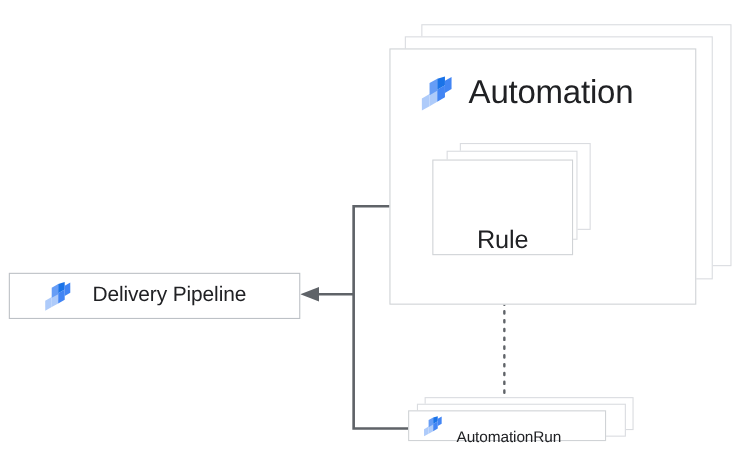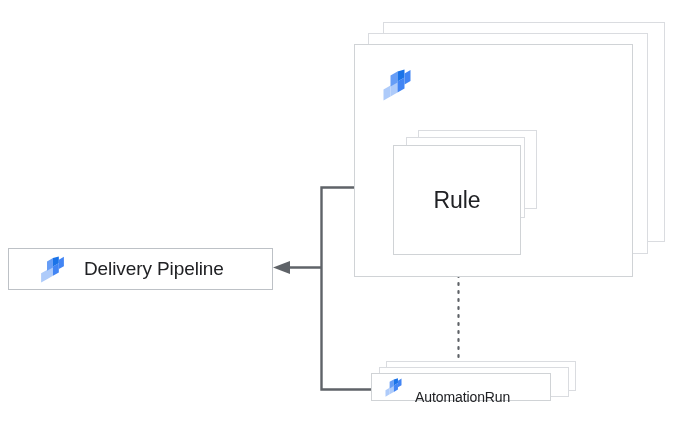--- a/index.html
+++ b/index.html
@@ -59,22 +59,22 @@
   #automation-title {
     font-size: 30px;
     letter-spacing: -0.2px;
     line-height: 1;
     color: #202124;
   }
   
   #rule-layer-3 { left: 418px; top: 130px; width: 119px; height: 79px; }
   #rule-layer-2 { left: 406px; top: 137px; width: 119px; height: 81px; }
   #rule-card {
-    left: 393px; top: 145px; width: 128px; height: 110px;
-    display: flex; align-items: center; justify-content: center;
+    left: 393px; top: 145px; width: 128px; height: 87px;
+    display: flex; align-items: flex-end; justify-content: center;
   }
   #rule-label {
     font-size: 23px;
     color: #202124;
     letter-spacing: -0.1px;
   }
   
   #delivery-pipeline-card {
     left: 8px; top: 248px; width: 265px; height: 42px;
     display: flex; align-items: center; gap: 18px;
@@ -141,20 +141,21 @@
   <div class="node light" id="automation-card">
     <div id="automation-title-row">
       <svg class="gcd-icon" width="32" height="32" viewBox="0 0 32 32">
         <polygon points="2.5,20.5 9.5,16.5 9.5,27.5 2.5,31.5" fill="#aecbfa"></polygon>
         <polygon points="9.5,16.5 16.5,12.5 16.5,23.5 9.5,27.5" fill="#aecbfa"></polygon>
         <polygon points="9.5,6.5 16.5,2.5 16.5,13.5 9.5,17.5" fill="#669df6"></polygon>
         <polygon points="16.5,12.5 23.5,8.5 23.5,19.5 16.5,23.5" fill="#4285f4"></polygon>
         <polygon points="16.5,2.5 23.5,0.5 23.5,8.5 16.5,12.5" fill="#1a73e8"></polygon>
         <polygon points="23.5,4.5 29.5,1.0 29.5,12.0 23.5,15.5" fill="#4285f4"></polygon>
       </svg>
+      <span class="node-label" id="automation-title">Automation</span>
     </div>
   </div>
 
   <div class="node lighter" id="rule-layer-3"></div>
   <div class="node lighter" id="rule-layer-2"></div>
   <div class="node light" id="rule-card">
     <span class="node-label" id="rule-label">Rule</span>
   </div>
 
   <div class="node" id="delivery-pipeline-card">

